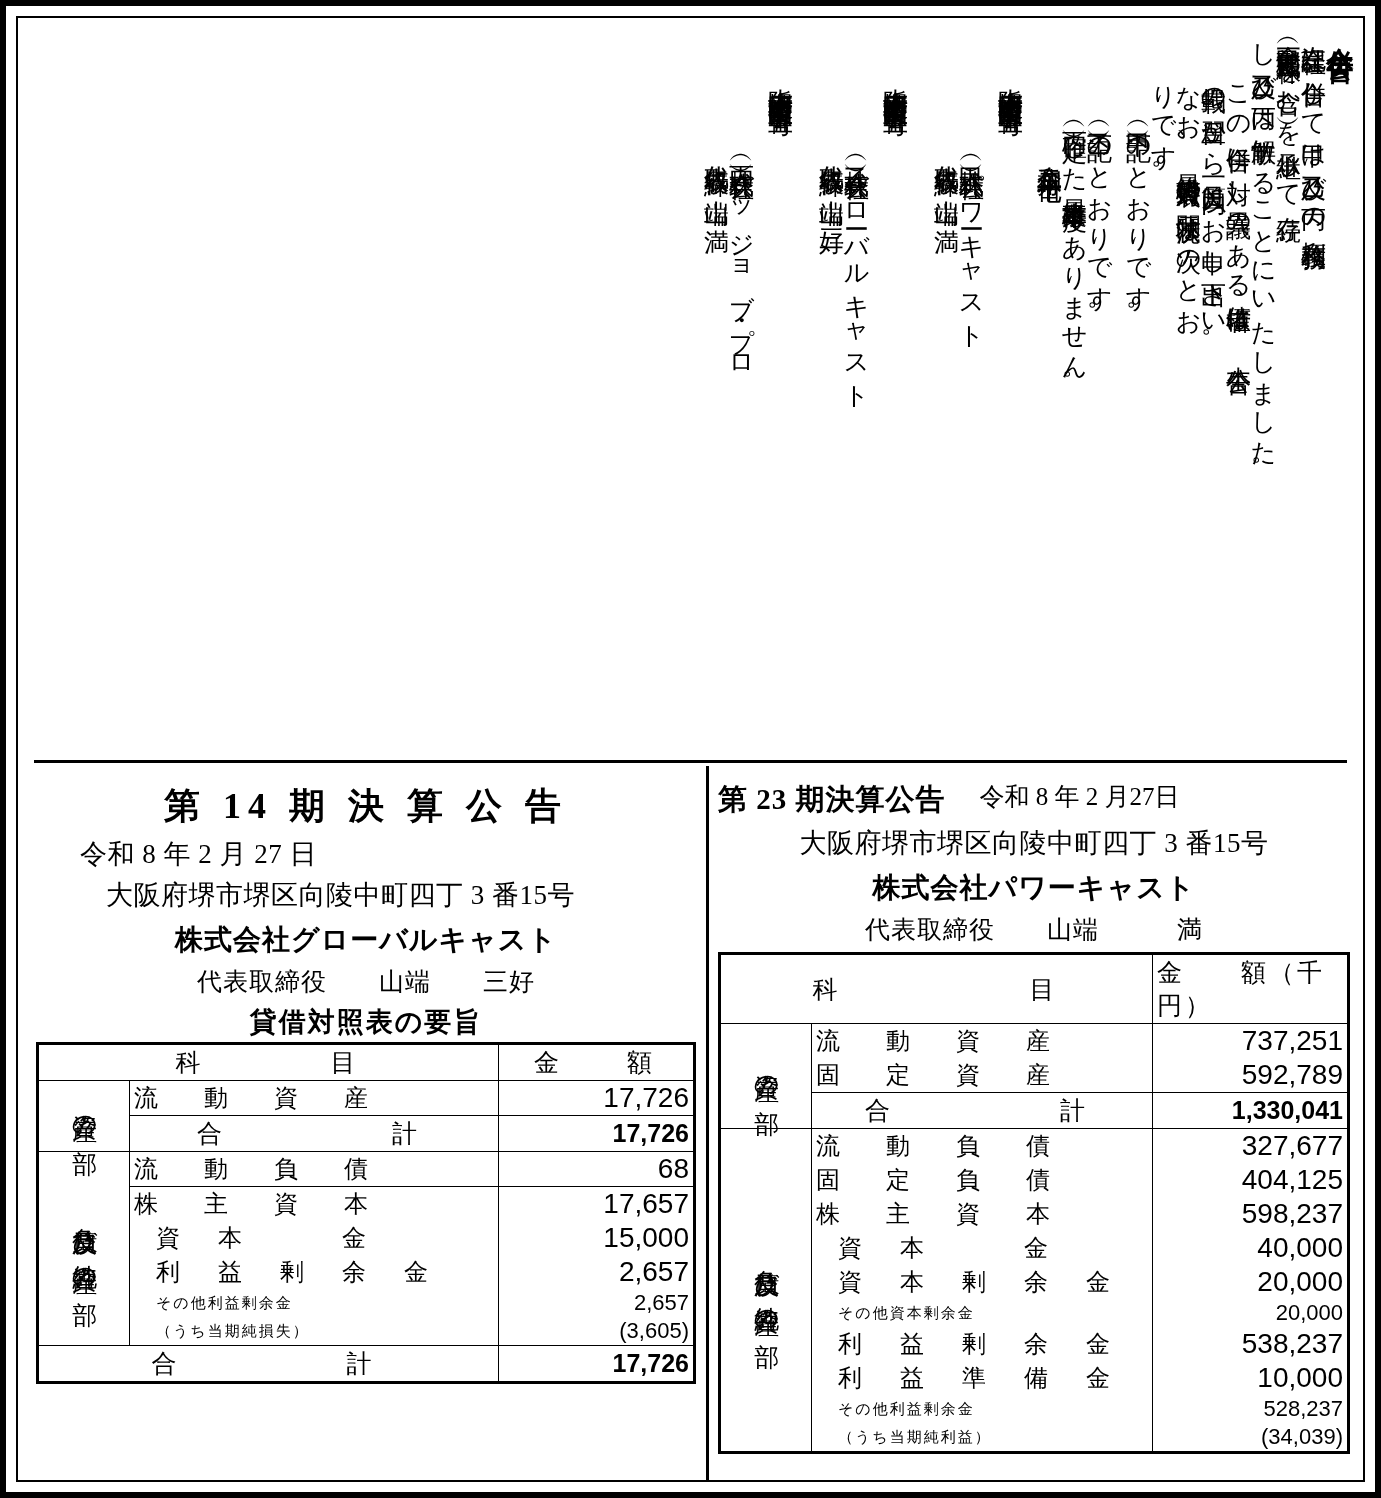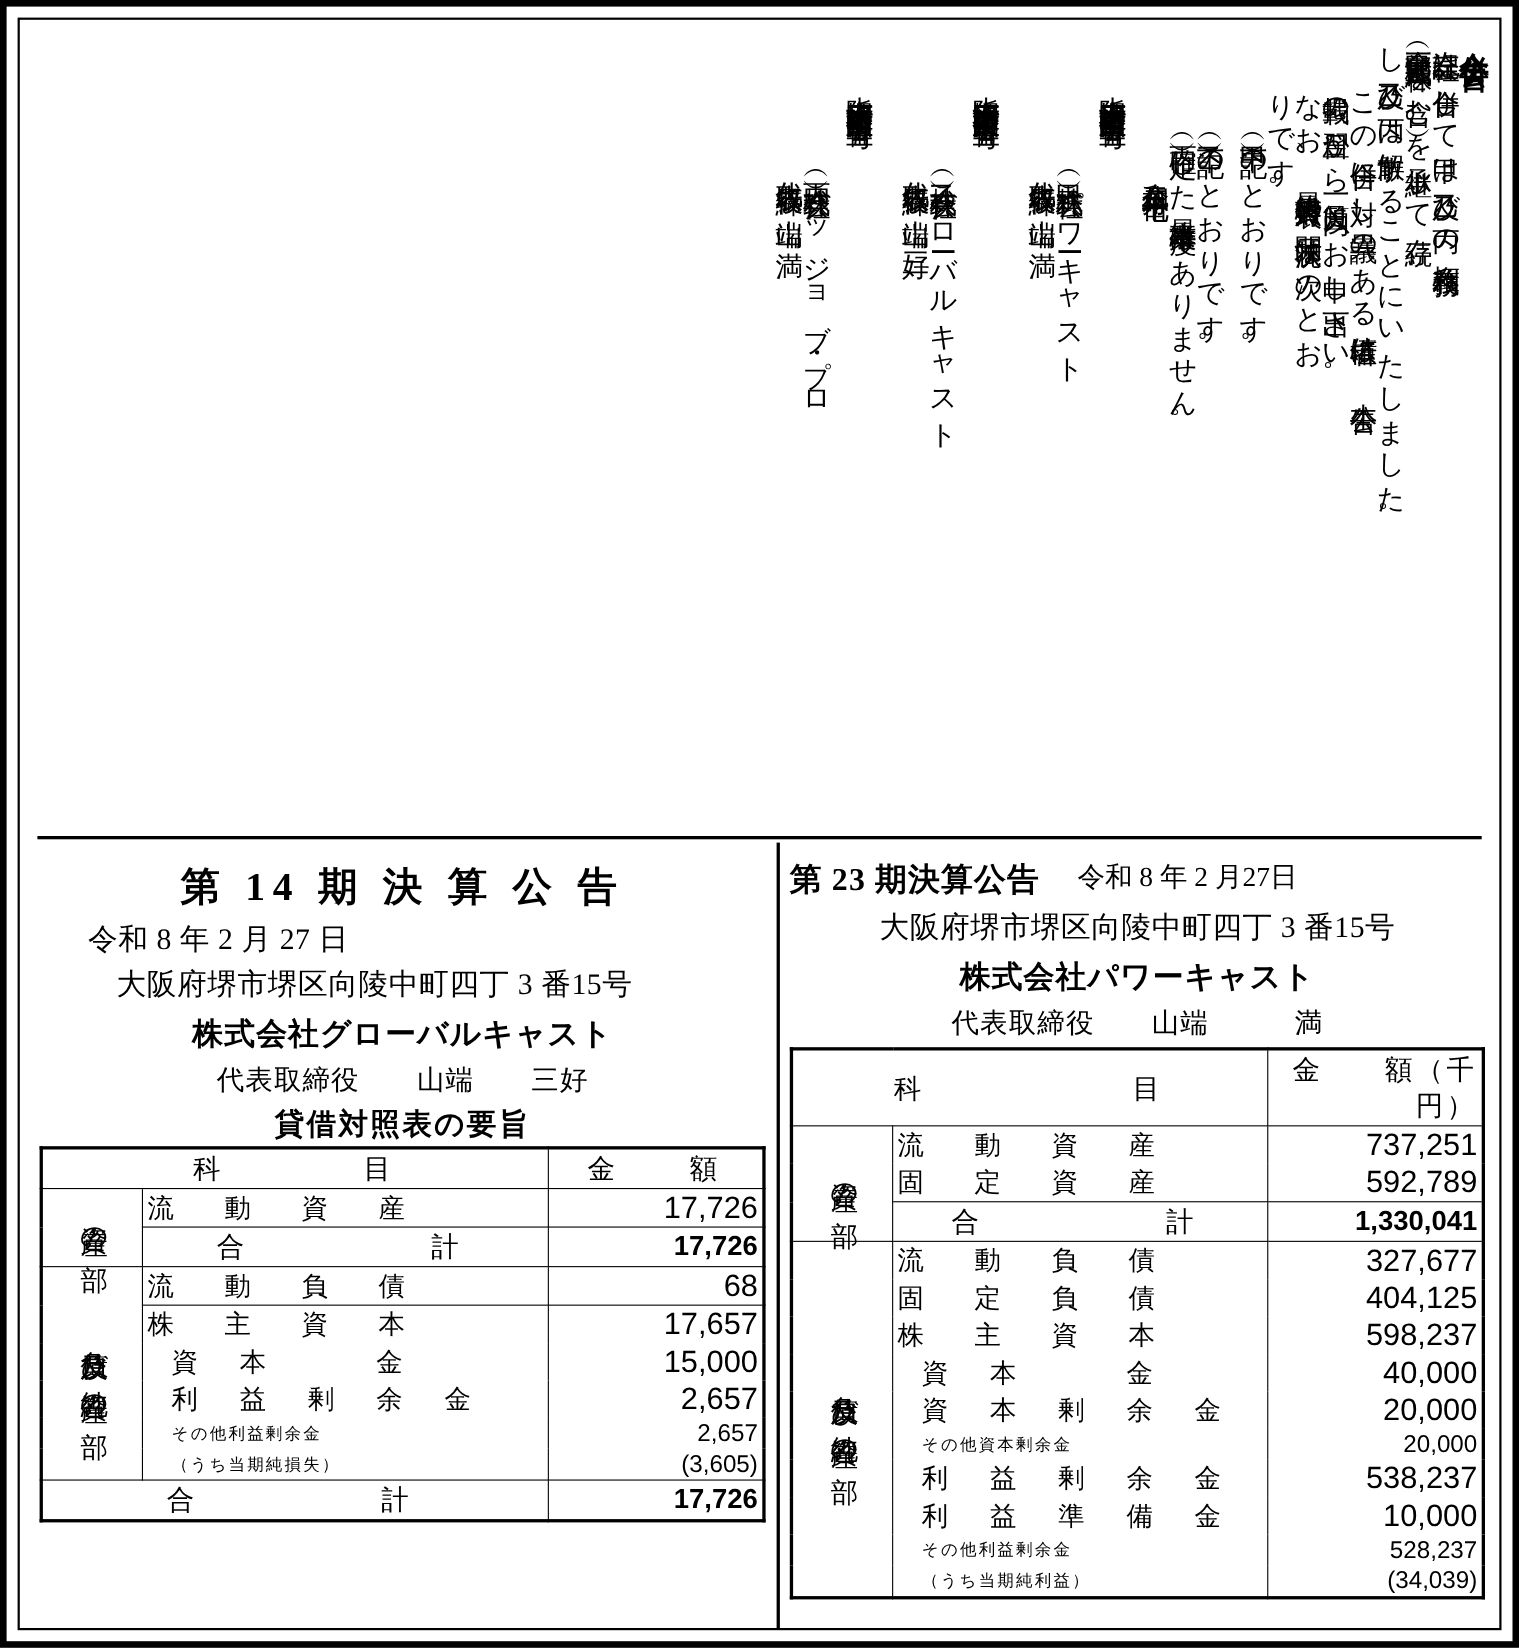--- a/index.html
+++ b/index.html
@@ -316,21 +316,21 @@
         <span class="d">令和 8 年 2 月27日</span>
       </div>
       <div class="ln c">大阪府堺市堺区向陵中町四丁 3 番15号</div>
       <div class="company">株式会社パワーキャスト</div>
       <div class="rep">代表取締役　　山端　　　満</div>
 
       <table class="bs">
         <tbody>
             <tr class="hdr">
           <td colspan="2">科　　　　　　目</td>
-          <td class="amt" style="text-align:right;letter-spacing:3px">金　　額（千円）</td>
+          <td class="amt" style="text-align:left;letter-spacing:3px">金　　額（千円）</td>
         </tr>
         <tr>
           <td class="sect" rowspan="3"><span class="v">資産の部</span></td>
           <td class="item sp noborder-b">流　動　資　産</td>
           <td class="amt noborder-b">737,251</td>
         </tr>
         <tr>
           <td class="item sp noborder-t">固　定　資　産</td>
           <td class="amt noborder-t">592,789</td>
         </tr>

